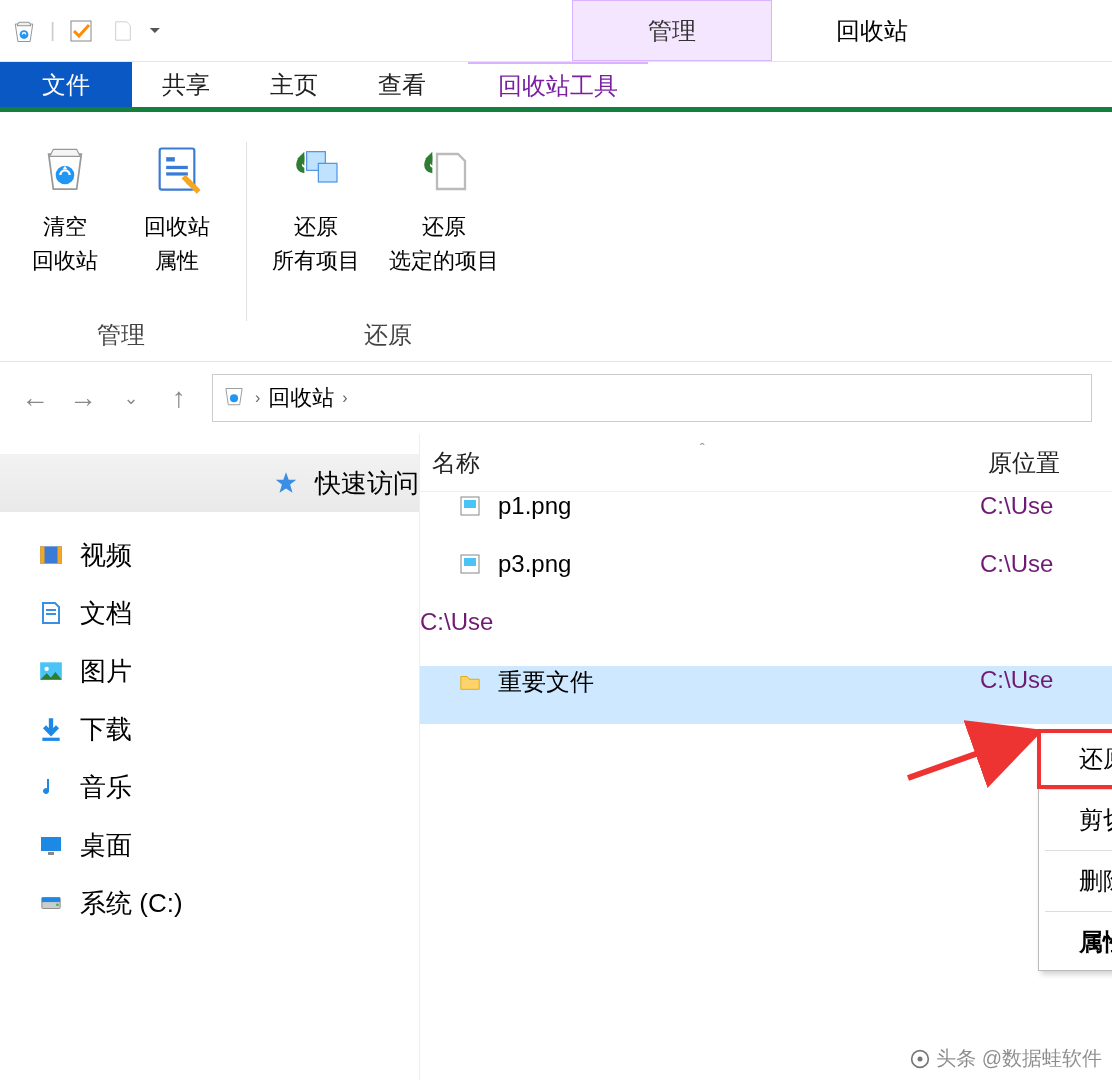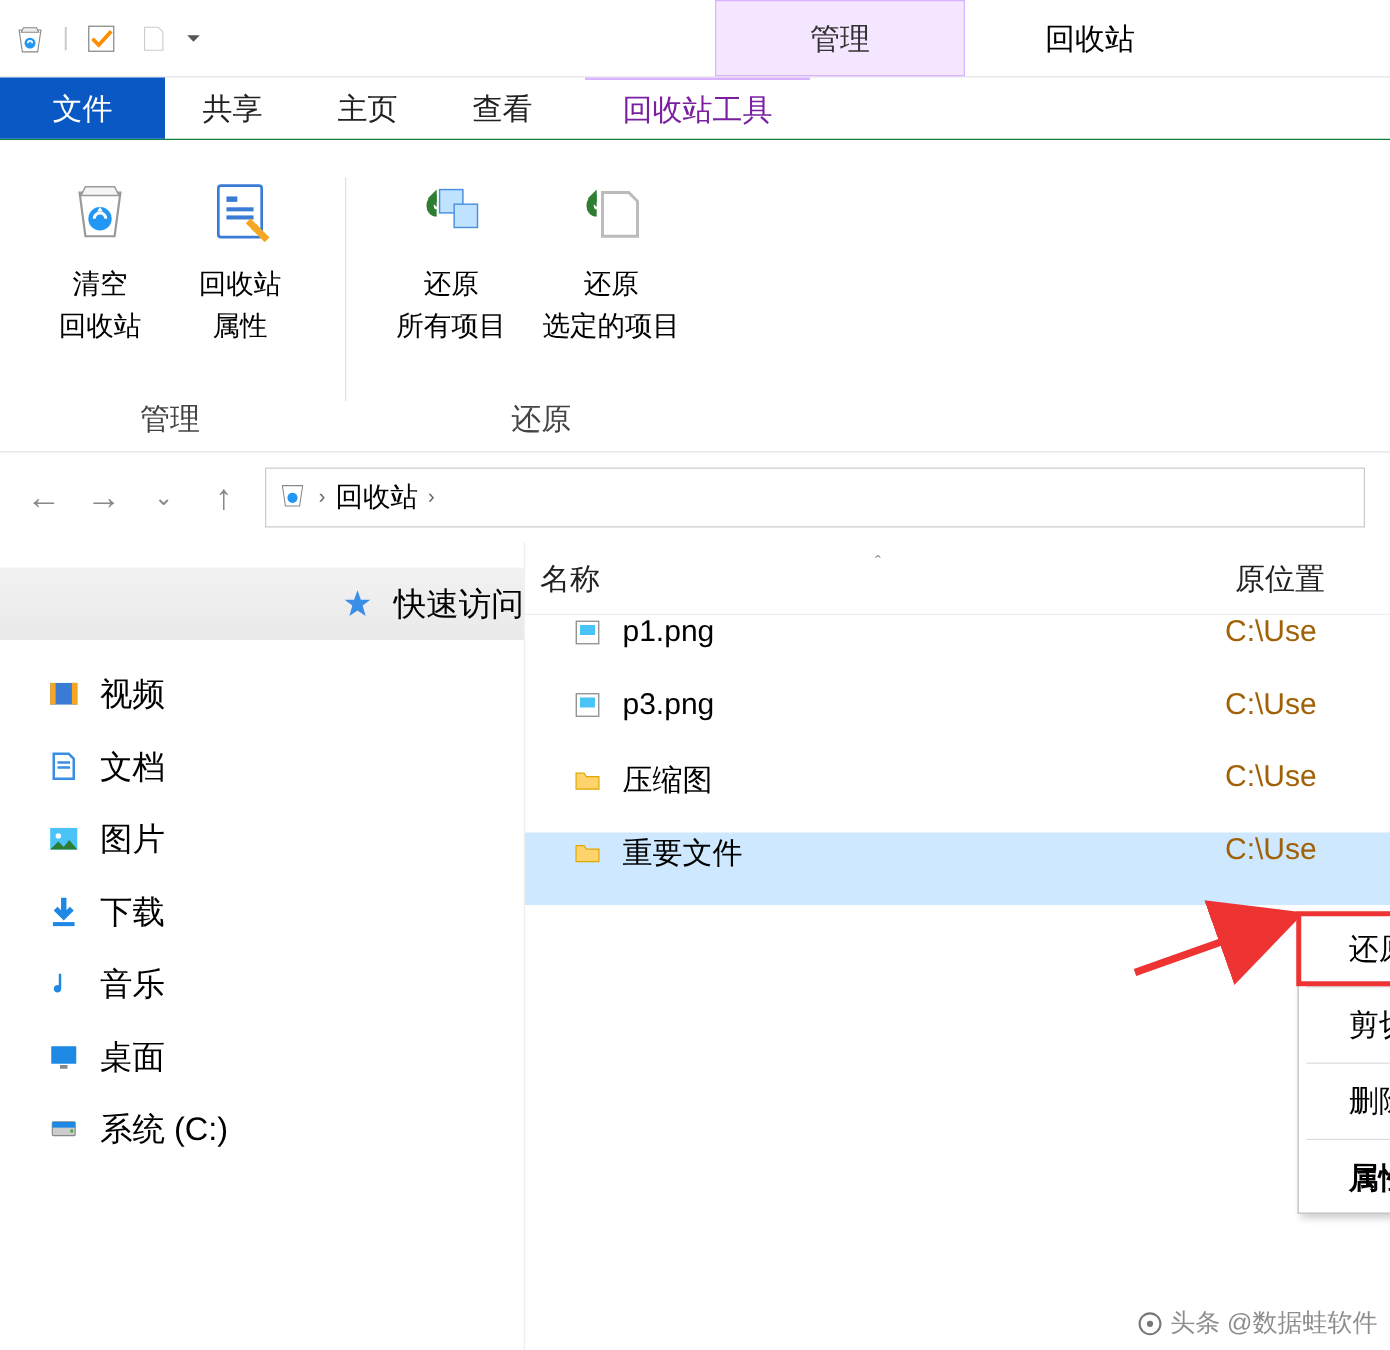--- a/index.html
+++ b/index.html
@@ -8,28 +8,28 @@
   
   .title-row { display: flex; align-items: stretch; height: 62px; border-bottom: 1px solid #e5e5e5; }
   .qat { display: flex; align-items: center; padding: 0 8px; gap: 10px; }
   .qat .ico { width: 32px; height: 32px; display:flex; align-items:center; justify-content:center; }
   .qat .dropdown-arrow { font-size: 14px; color: #555; }
   .title-group.manage { flex: 0 0 200px; background: #f4e6ff; border: 1px solid #d9b3ff; display:flex; align-items:center; justify-content:center; font-size: 24px; color: #333; }
   .title-group.plain { flex: 0 0 200px; display:flex; align-items:center; justify-content:center; font-size: 24px; }
   .title-spacer { flex: 1; }
 
   
-  .tabs-row { display:flex; height: 50px; border-bottom: 1px solid #15803d; }
+  .tabs-row { display:flex; height: 50px; border-bottom: 5px solid #15803d; }
   .rtab { padding: 8px 30px; font-size: 24px; display:flex; align-items:center; color:#222; }
   .rtab.file { background:#0a58c4; color:#fff; padding: 8px 42px; }
   .rtab.tool { color:#7a1fa2; }
 
   
   .ribbon { display:flex; height: 250px; border-bottom:1px solid #e5e5e5; padding-top: 20px;}
-  .group { display:flex; flex-direction:column; align-items:center; padding: 0 26px; }
+  .group { display:flex; flex-direction:column; align-items:center; padding: 0 11px; }
   .group-items { display:flex; gap: 4px; flex:1; }
   .group-label { font-size:24px; color:#444; padding: 6px 0 10px 0; }
   .gbtn { display:flex; flex-direction:column; align-items:center; width: 108px; padding-top:4px; }
   .gbtn .ic { width:64px; height:64px; display:flex; align-items:center; justify-content:center; }
   .gbtn .lbls { text-align:center; font-size:22px; line-height:34px; margin-top: 10px; }
   .sep { width:1px; background:#e0e0e0; margin: 10px 4px 40px 4px; }
 
   
   .nav-row { display:flex; align-items:center; height: 72px; padding: 0 20px; gap: 18px; }
   .nav-arrow { color:#888; font-size:28px; width:30px; text-align:center; }
@@ -46,21 +46,21 @@
   .sb-ico { width:30px; height:30px; display:flex; align-items:center; justify-content:center; }
 
   .content { flex:1; position:relative; }
   .cols { display:flex; height:58px; align-items:center; font-size:24px; color:#222; border-bottom:1px solid #eee; }
   .col-name { width: 560px; padding-left:12px; position:relative; }
   .col-loc { flex:1; padding-left:8px; }
   .sort-ind { position:absolute; left:50%; top:-6px; font-size:14px; color:#888; }
 
   .row { display:flex; align-items:flex-start; height:58px; font-size:24px; }
   .row .cname { width:560px; padding-left:36px; display:flex; align-items:center; gap:14px; }
-  .row .cloc { flex:1; color:#a16207; }
+  .row .cloc { flex:1; color:#701a75; }
   .row.selected { background:#cde8ff; }
   .file-ico { width:28px; height:28px; display:flex; align-items:center; justify-content:center; }
 
   
   .ctx { position:absolute; left:618px; top:296px; width:390px; background:#fff; border:1px solid #bbb; box-shadow: 3px 3px 6px rgba(0,0,0,.2); }
   .ctx-item { padding: 12px 40px; font-size:24px; }
   .ctx-item.bold { font-weight:bold; }
   .ctx-sep { height:1px; background:#ddd; margin:2px 6px; }
   .ctx-item.highlight { outline:4px solid #e33; outline-offset:-2px; }
 
@@ -307,28 +307,20 @@
             <svg viewBox="0 0 24 24" width="24" height="24">
               <rect x="3" y="3" width="18" height="18" fill="#fff" stroke="#888"></rect>
               <rect x="6" y="6" width="12" height="8" fill="#4ac3f7"></rect>
             </svg>
           </span>
           <span>p3.png</span>
         </div>
       <div class="cloc">C:\Use</div>
     </div>
     <div class="row">
-      <div class="cname">
-          <span class="file-ico">
-            <svg viewBox="0 0 24 24" width="26" height="22">
-              <path d="M2 6h7l2 3h11v11H2z" fill="#ffd36b" stroke="#e0a800"></path>
-            </svg>
-          </span>
-          <span>压缩图</span>
-        </div>
       <div class="cloc">C:\Use</div>
     </div>
     <div class="row selected">
       <div class="cname">
           <span class="file-ico">
             <svg viewBox="0 0 24 24" width="26" height="22">
               <path d="M2 6h7l2 3h11v11H2z" fill="#ffd36b" stroke="#e0a800"></path>
             </svg>
           </span>
           <span>重要文件</span>

